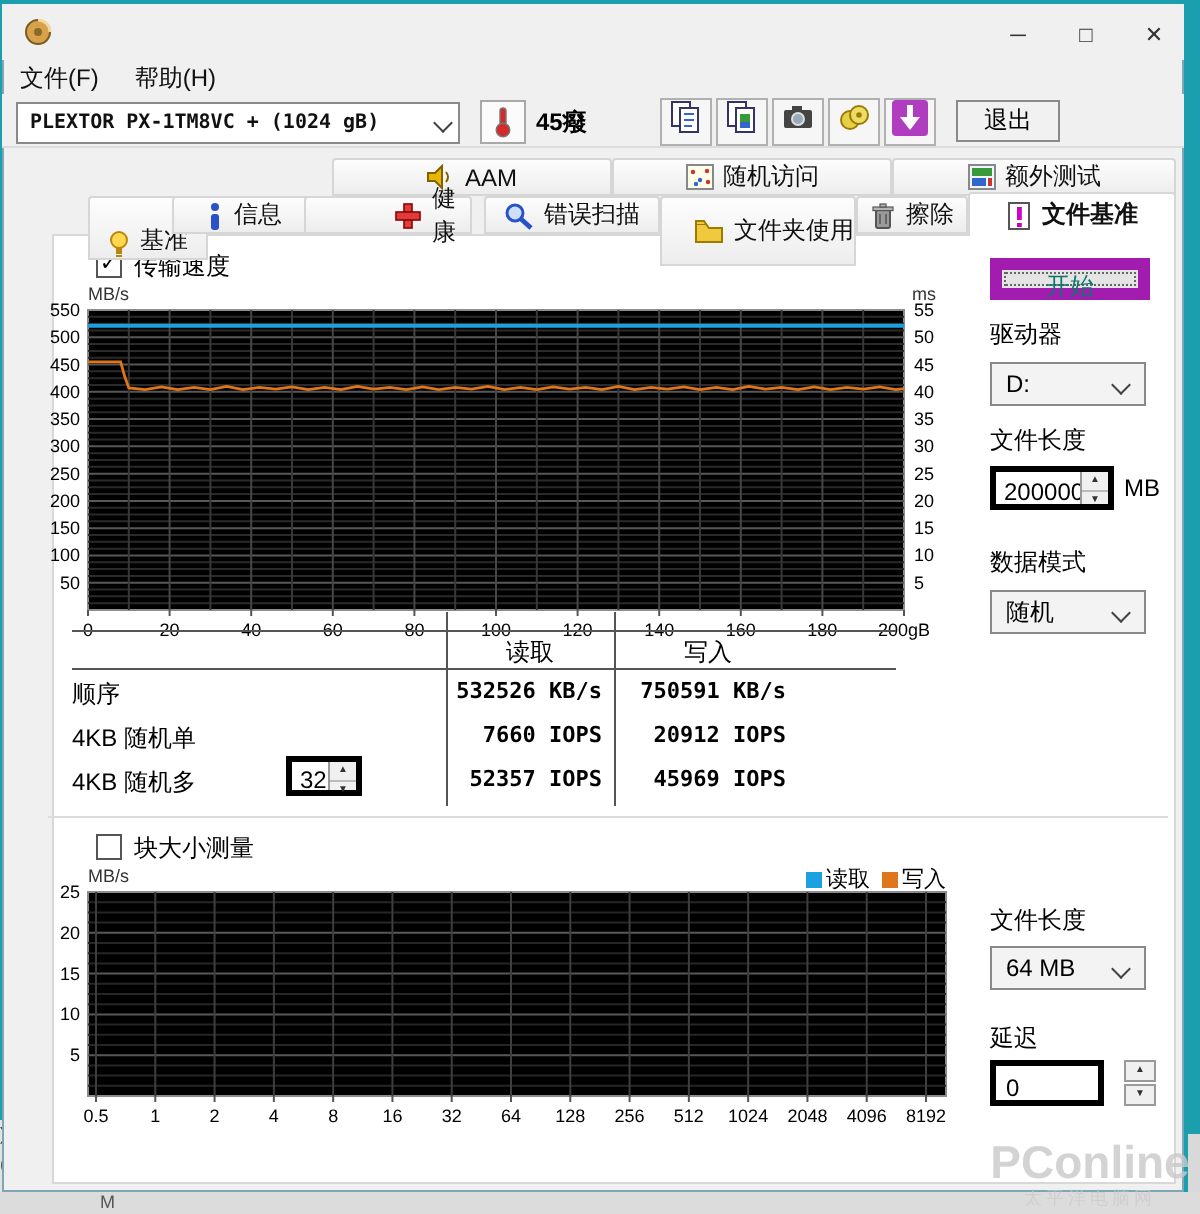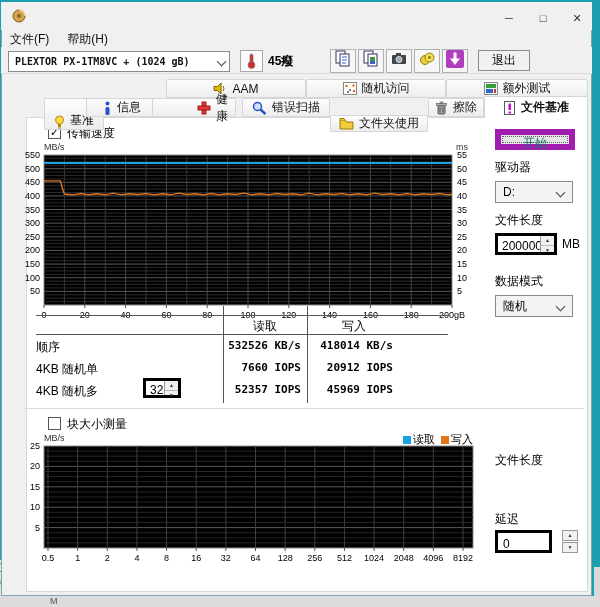--- a/index.html
+++ b/index.html
@@ -230,21 +230,21 @@
 
   <div class="abs rule" style="left:36px;top:315px;width:412px;"></div>
   <div class="abs rule" style="left:36px;top:334px;width:412px;"></div>
   <div class="abs vrule" style="left:223px;top:306px;height:97px;"></div>
   <div class="abs vrule" style="left:307px;top:306px;height:97px;"></div>
   <div class="abs col-header" style="left:223px;top:318px;width:84px;">读取</div>
   <div class="abs col-header" style="left:307px;top:318px;width:94px;">写入</div>
   <div id="results-rows">
       <div class="abs row-label" style="left: 36px; top: 339px;">顺序</div>
       <div class="abs val" style="left: 221px; top: 339px; width: 80px;">532526 KB/s</div>
-      <div class="abs val" style="left: 309px; top: 339px; width: 84px;">418014 KB/s</div>
+      <div class="abs val" style="left: 309px; top: 339px; width: 84px;">750591 KB/s</div>
       <div class="abs row-label" style="left: 36px; top: 361px;">4KB 随机单</div>
       <div class="abs val" style="left: 221px; top: 361px; width: 80px;">7660 IOPS</div>
       <div class="abs val" style="left: 309px; top: 361px; width: 84px;">20912 IOPS</div>
       <div class="abs row-label" style="left: 36px; top: 383px;">4KB 随机多</div>
       <div class="abs val" style="left: 221px; top: 383px; width: 80px;">52357 IOPS</div>
       <div class="abs val" style="left: 309px; top: 383px; width: 84px;">45969 IOPS</div>
     </div>
 
   <div class="abs spinbox" style="left:143px;top:378px;width:34px;height:20px;">
     <span style="position:absolute;left:4px;top:2px;">32</span>
@@ -355,27 +355,32 @@
     <span class="spincol">
         <div>▲</div>
         <div>▼</div>
       </span>
   </div>
   <div class="abs sidelabel" style="left:562px;top:237px;">MB</div>
   <div class="abs sidelabel" style="left:495px;top:273px;">数据模式</div>
   <div class="abs combo" style="left:495px;top:295px;width:78px;height:22px;"><span>随机</span><span class="chev" style="right:8px;top:7px;"></span></div>
 
   <div class="abs sidelabel" style="left:495px;top:452px;">文件长度</div>
+  <div class="abs combo" style="left:495px;top:473px;width:78px;height:22px;"><span>64 MB</span><span class="chev" style="right:8px;top:7px;"></span></div>
   <div class="abs sidelabel" style="left:495px;top:511px;">延迟</div>
   <div class="abs spinbox" style="left:495px;top:530px;width:57px;height:23px;">
       <span style="position:absolute;left:5px;top:4px;">0</span>
     </div>
   <div class="abs spinbtn" style="left:562px;top:530px;">▲</div>
   <div class="abs spinbtn" style="left:562px;top:542px;">▼</div>
 
+  <div class="abs" id="watermark">
+    <div id="wm1">PConline</div>
+    <div id="wm2">太平洋电脑网</div>
+  </div>
 <div class="abs tool-btn" style="left: 330px;">
       <span><svg width="18" height="18">
           <rect x="2" y="1" width="9" height="12" fill="#fff" stroke="#336"></rect>
           <rect x="6" y="4" width="9" height="12" fill="#fff" stroke="#336"></rect>
           <line x1="8" y1="7" x2="13" y2="7" stroke="#36c"></line>
           <line x1="8" y1="10" x2="13" y2="10" stroke="#36c"></line>
           <line x1="8" y1="13" x2="12" y2="13" stroke="#36c"></line>
         </svg></span>
     </div>
     <div class="abs tool-btn" style="left: 358px;">
@@ -470,21 +475,21 @@
     </div>
     <div class="abs tab" style="left: 242px; width: 88px; top: 98px; height: 19px;">
       <span class="ticon">
         <svg width="15" height="14">
           <circle cx="5.5" cy="5.5" r="4" fill="#cfe0ff" stroke="#2a52c8" stroke-width="1.5"></circle>
           <line x1="8.5" y1="8.5" x2="13.5" y2="13" stroke="#2a52c8" stroke-width="2.4"></line>
         </svg>
       </span>
       <span>错误扫描</span>
     </div>
-    <div class="abs tab" style="left: 330px; width: 98px; top: 115px; height: 17px;">
+    <div class="abs tab" style="left: 330px; width: 98px; top: 98px; height: 35px; justify-content: flex-end;">
       <span class="ticon">
         <svg width="15" height="13">
           <path d="M1 3 L6 3 L7.5 5 L14 5 L14 12 L1 12 Z" fill="#f0c93c" stroke="#9a7d00"></path>
           <path d="M1 3 L1 1.5 L5 1.5 L6 3" fill="#f0c93c" stroke="#9a7d00"></path>
         </svg>
       </span>
       <span>文件夹使用</span>
     </div>
     <div class="abs tab" style="left: 428px; width: 56px; top: 98px; height: 19px;">
       <span class="ticon">

